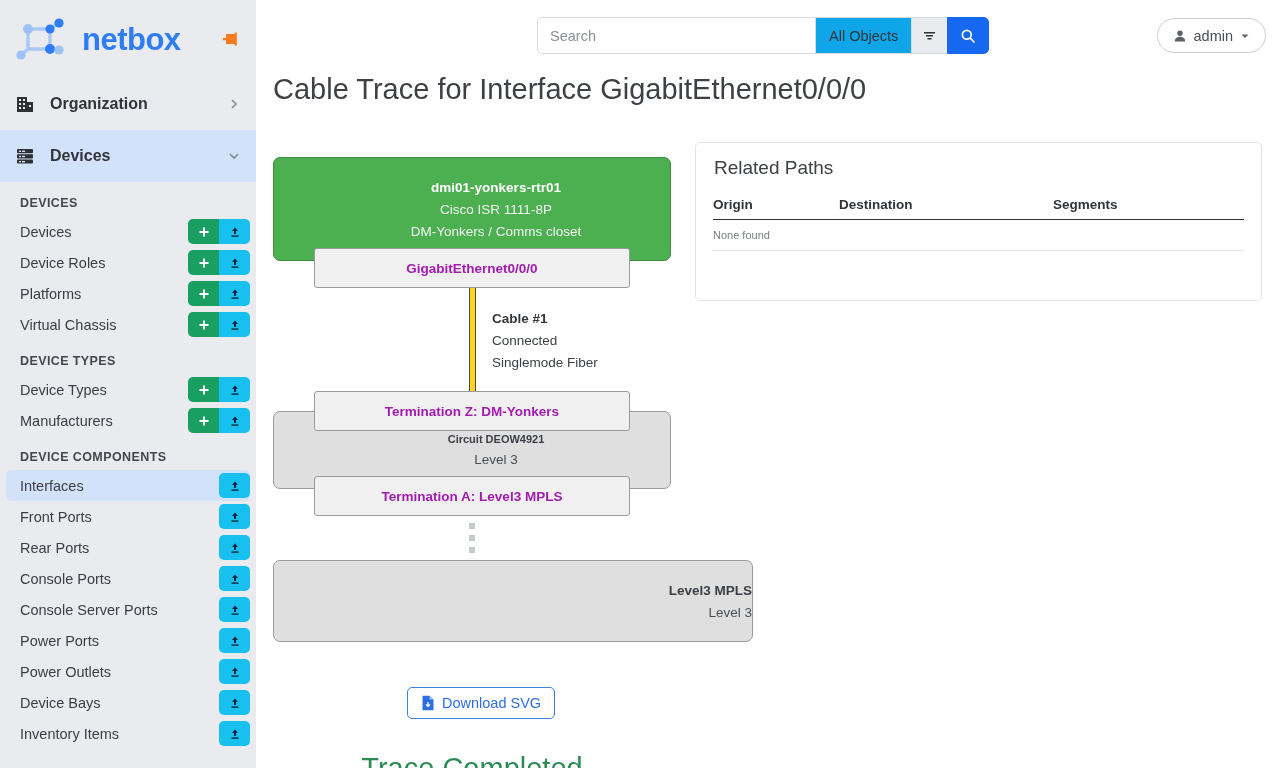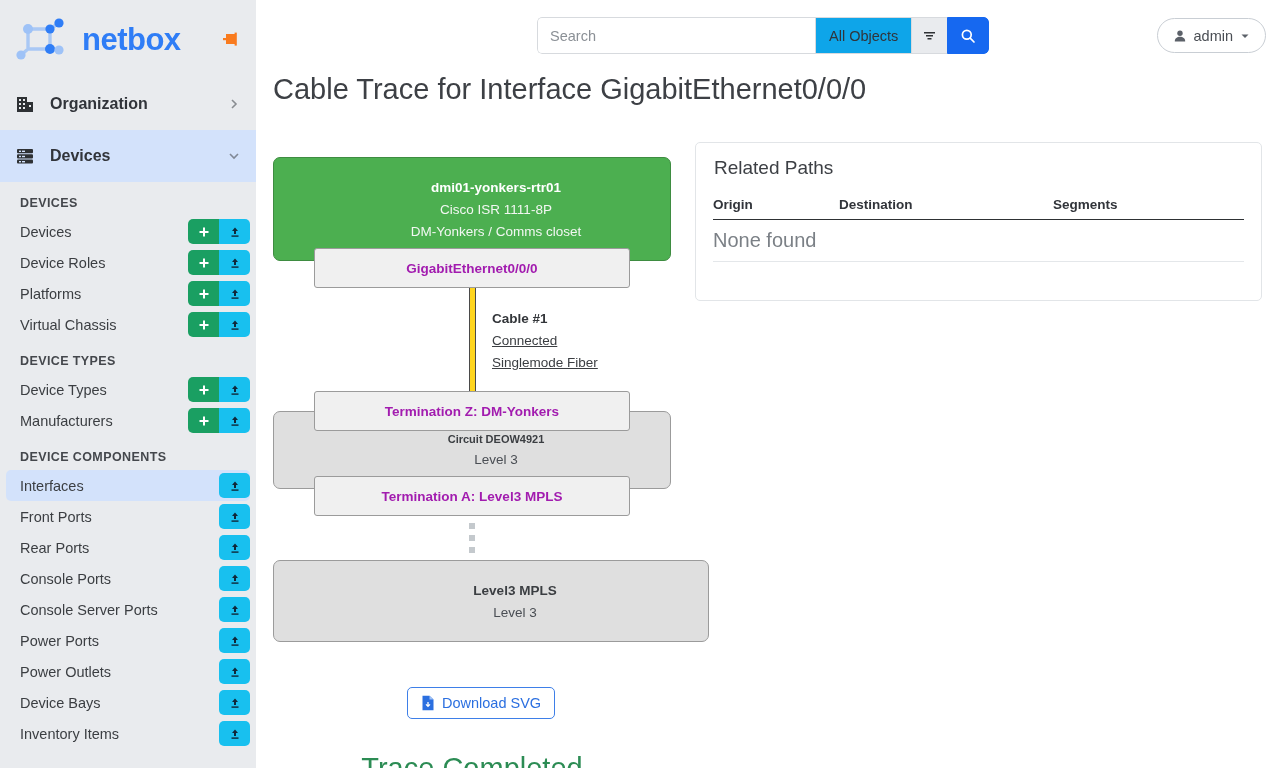--- a/index.html
+++ b/index.html
@@ -124,40 +124,40 @@
     font-size: 13.5px; font-weight: 700; color: #a21caf; z-index: 3;
   }
   #cable-seg { position: relative; height: 103px; }
   #cable-line {
     position: absolute; left: 199px; top: 0; width: 7px; height: 103px;
     background: #ffd51e; border-left: 1px solid #4a4a4a; border-right: 1px solid #4a4a4a;
     transform: translateX(-3px);
   }
   #cable-text { position: absolute; left: 219px; top: 23px; text-align: left; }
   #cable-text .c1 { font-size: 13.5px; font-weight: 700; color: #33363a; }
-  #cable-text .c2, #cable-text .c3 { font-size: 13.5px; color: #3b3e42; margin-top: 7px; text-decoration: underline; }
+  #cable-text .c2, #cable-text .c3 { font-size: 13.5px; color: #3b3e42; margin-top: 7px; }
 
   #circuit-wrap { position: relative; }
   .t-circuit {
     position: relative; width: 398px; height: 78px; margin-top: -20px;
     background: #dfdfdf; border: 1px solid #9b9b9b; border-radius: 7px;
     display: flex; flex-direction: column; align-items: center; justify-content: center;
     z-index: 1;
   }
   .t-circuit .c1 { font-size: 11px; font-weight: 700; color: #3b3e42; }
   .t-circuit .c2 { font-size: 13.5px; color: #4a4e54; margin-top: 7px; }
   #dotted-seg {
     height: 44px; display: flex; flex-direction: column;
     align-items: center; justify-content: center; gap: 6px;
   }
   #dotted-seg i { display: block; width: 6px; height: 6px; background: #c4c9cd; }
   .t-provider {
-    width: 436px; height: 82px; background: #dfdfdf;
+    width: 480px; height: 82px; background: #dfdfdf;
     border: 1px solid #9b9b9b; border-radius: 7px;
-    display: flex; flex-direction: column; align-items: center; justify-content: center;
+    display: flex; flex-direction: column; align-items: flex-end; justify-content: center;
   }
   .t-provider .p1 { font-size: 13.5px; font-weight: 700; color: #3b3e42; }
   .t-provider .p2 { font-size: 13.5px; color: #4a4e54; margin-top: 7px; }
 
   #dl-btn {
     position: absolute; left: 134px; top: 530px;
     display: flex; align-items: center; gap: 7px;
     padding: 7px 13px; border: 1px solid #3e7fe8; border-radius: 5px;
     background: #fff; color: #2b6fe0; font-size: 14.5px; cursor: pointer;
   }
@@ -172,21 +172,21 @@
     width: 567px; height: 159px;
     background: #fff; border: 1px solid #e2e5e8; border-radius: 5px;
   }
   #paths-title { padding: 14px 18px 0 18px; font-size: 19px; color: #3d4045; }
   #paths-table { width: 531px; margin: 14px auto 0 auto; border-collapse: collapse; }
   #paths-table th {
     text-align: left; font-size: 13.5px; font-weight: 700; color: #31343a;
     padding: 4px 0 7px 0; border-bottom: 1px solid #2e3134;
   }
   #paths-table td {
-    font-size: 20px; color: #7b8086;
+    font-size: 11px; color: #7b8086;
     padding: 9px 0; border-bottom: 1px solid #e4e7ea;
   }
   #paths-table .col-o { width: 126px; }
   #paths-table .col-d { width: 214px; }
 </style>
 </head>
 <body>
 
 <div id="sidebar">
 

